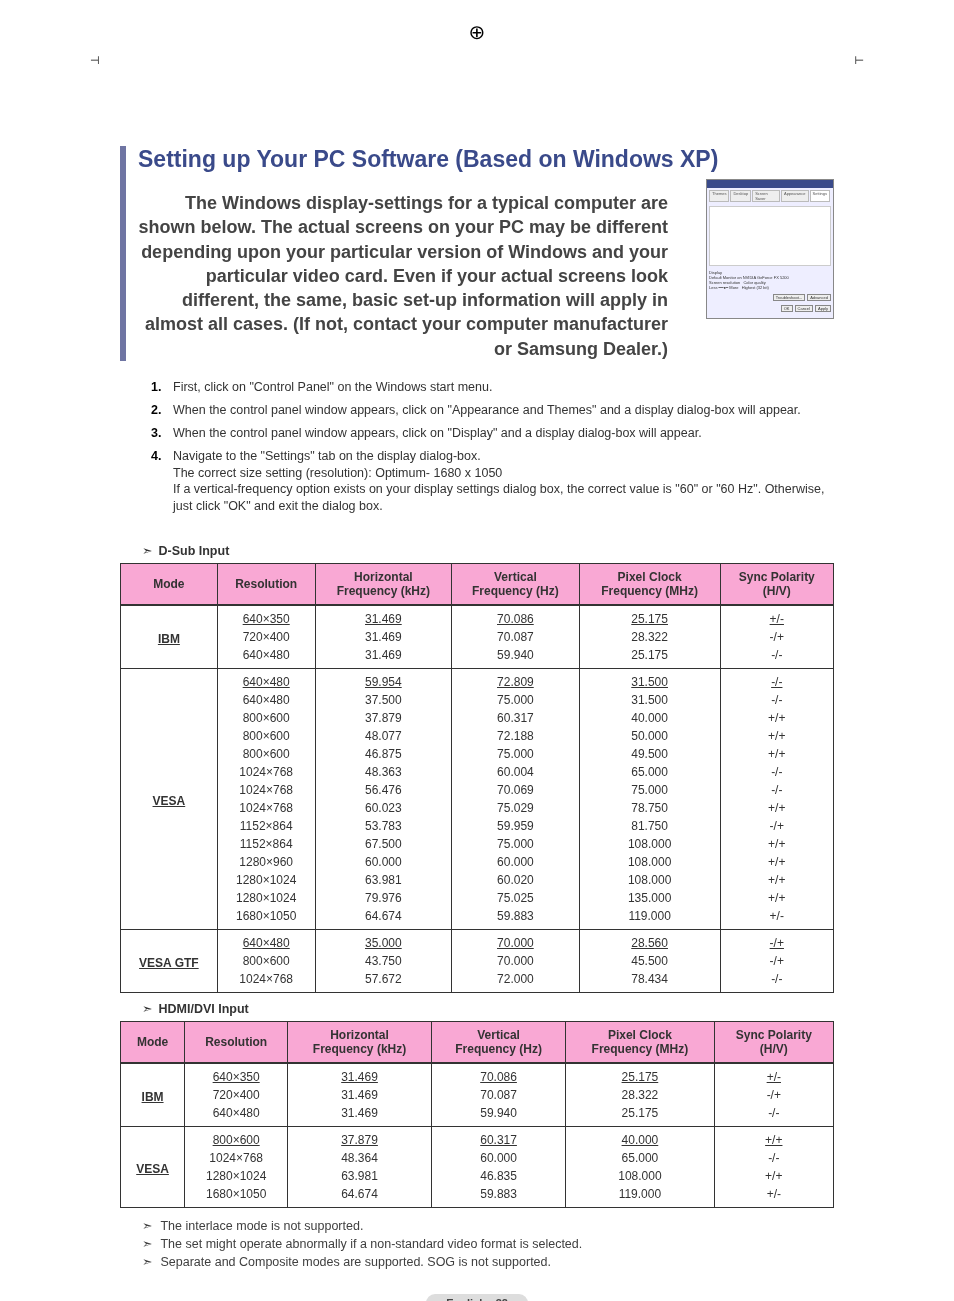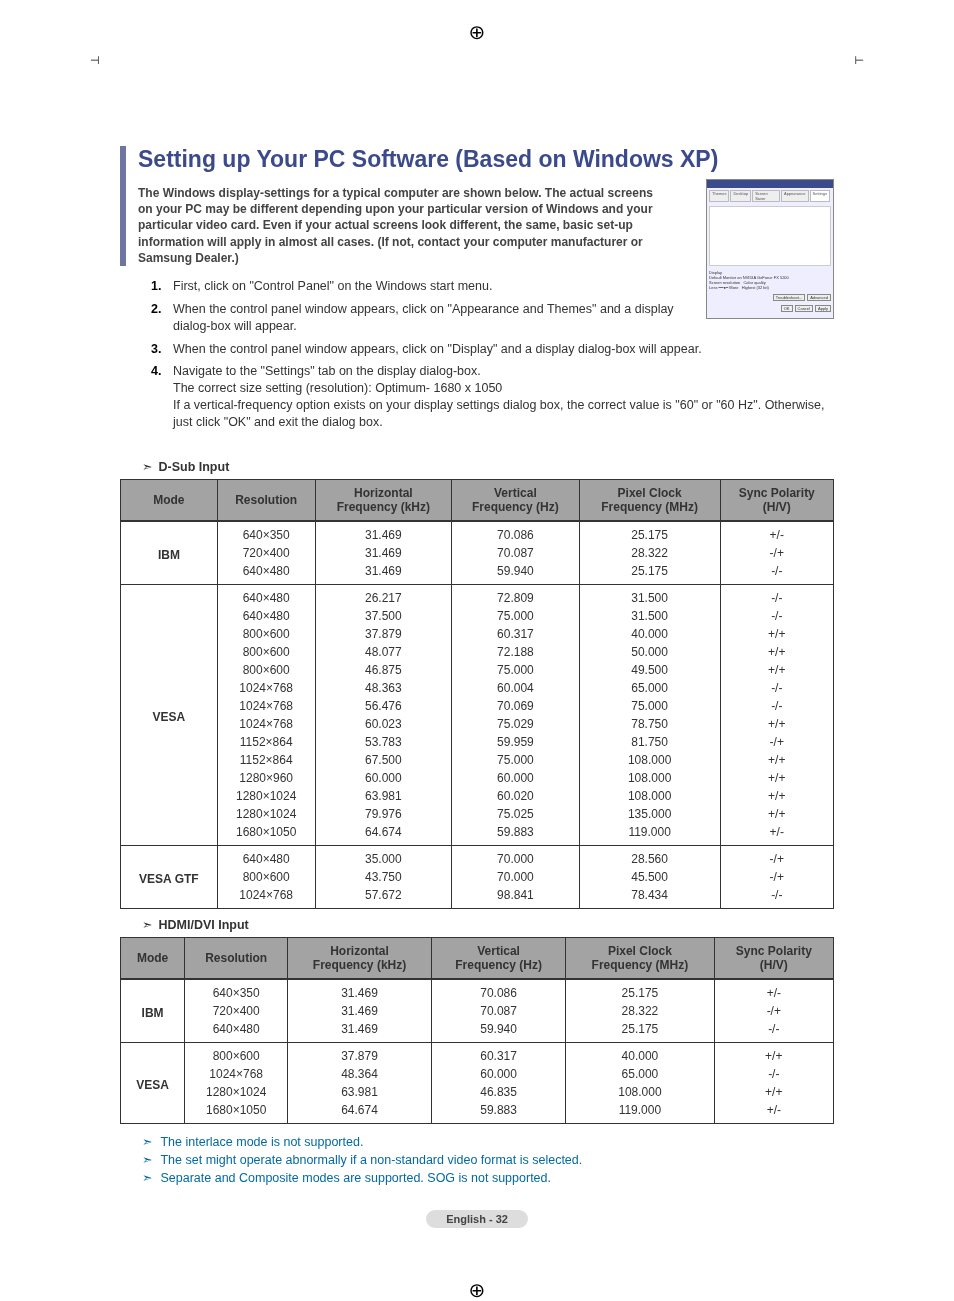--- a/index.html
+++ b/index.html
@@ -42,23 +42,24 @@
   }
   .section-title {
     font-size: 23px;
     font-weight: bold;
     color: #3a4a8a;
     margin: 0 0 6px 0;
   }
   .intro {
     font-weight: bold;
     color: #444;
-    font-size: 12px;
+    font-size: 18px;
     line-height: 1.35;
     max-width: 530px;
+    text-align: right;
   }
   .fig {
     float: right;
     width: 128px;
     height: 140px;
     border: 1px solid #888;
     background: #eef;
     margin-left: 10px;
     position: relative;
   }
@@ -94,47 +95,48 @@
     border-collapse: collapse;
     width: 100%;
     font-size: 12px;
   }
   table.modes th {
     border: 1px solid #333;
     border-bottom: 2px solid #333;
     font-weight: bold;
     padding: 6px 4px;
     text-align: center;
-    background: #a3a3a3;
+    background: #f9a8d4;
   }
   table.modes td {
     border-left: 1px solid #333;
     border-right: 1px solid #333;
     padding: 2px 6px;
     text-align: center;
     white-space: nowrap;
   }
   table.modes tbody tr.group-last td {
     border-bottom: 1px solid #333;
     padding-bottom: 6px;
   }
   table.modes tbody tr.group-first td {
     padding-top: 6px;
+    text-decoration: underline;
   }
   table.modes td.mode {
     font-weight: bold;
     vertical-align: middle;
   }
   table.modes.last tbody tr:last-child td { border-bottom: 1px solid #333; }
   .notes {
     list-style: none;
     margin: 10px 0 0 22px;
     padding: 0;
     font-size: 12.5px;
-    color: #0369a1;
+    color: #404040;
   }
   .notes li { margin-bottom: 2px; }
   .notes li .arrow { font-family: serif; margin-right: 8px; }
   .page-foot {
     text-align: center;
     margin-top: 24px;
   }
   .page-foot span {
     display: inline-block;
     background: #ddd;
@@ -227,21 +229,21 @@
             <tr class="group-last">
               <td>640×480</td>
               <td>31.469</td>
               <td>59.940</td>
               <td>25.175</td>
               <td>-/-</td>
             </tr>
             <tr class="group-first">
               <td class="mode" rowspan="14" style="border-bottom: 1px solid rgb(51, 51, 51);">VESA</td>
               <td>640×480</td>
-              <td>26.217</td>
+              <td>59.954</td>
               <td>72.809</td>
               <td>31.500</td>
               <td>-/-</td>
             </tr>
             <tr>
               <td>640×480</td>
               <td>37.500</td>
               <td>75.000</td>
               <td>31.500</td>
               <td>-/-</td>
@@ -341,21 +343,21 @@
             <tr>
               <td>800×600</td>
               <td>43.750</td>
               <td>70.000</td>
               <td>45.500</td>
               <td>-/+</td>
             </tr>
             <tr class="group-last">
               <td>1024×768</td>
               <td>57.672</td>
-              <td>98.841</td>
+              <td>72.000</td>
               <td>78.434</td>
               <td>-/-</td>
             </tr>
           </tbody>
       </table>
 
       <div class="sub-label"><span class="arrow">➣</span><span>HDMI/DVI Input</span></div>
       <table class="modes last">
         <thead>
             <tr id="hdmi-head">

